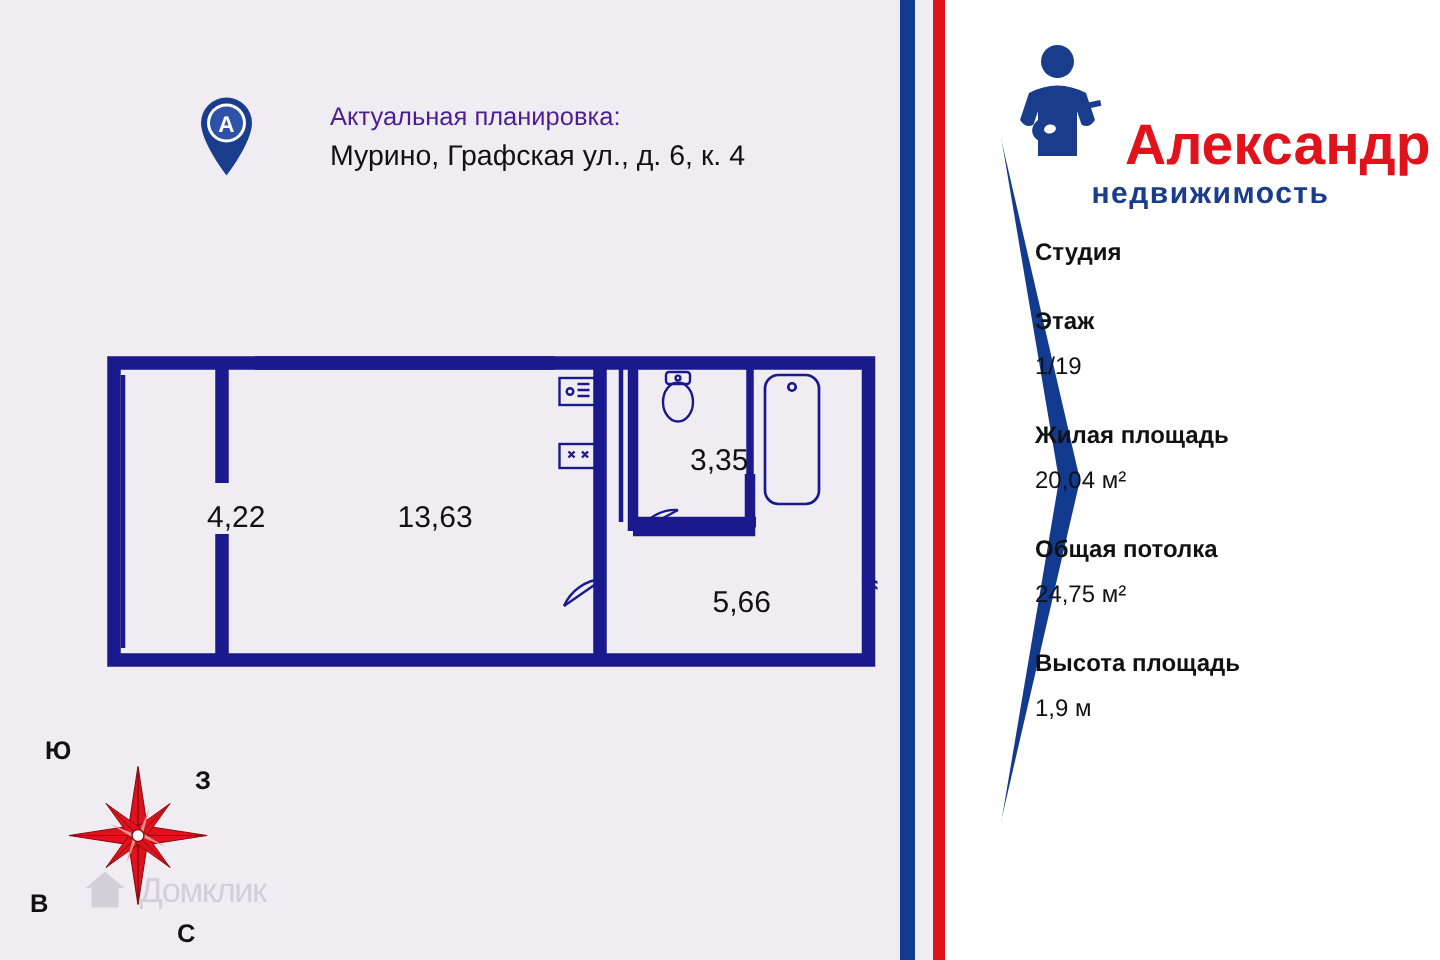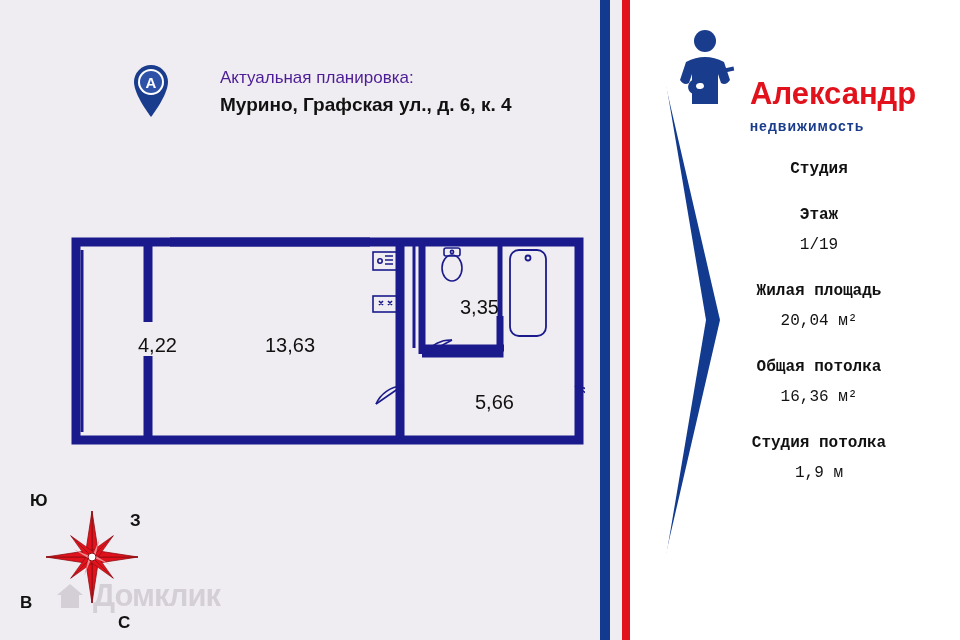--- a/index.html
+++ b/index.html
@@ -40,72 +40,72 @@
     position:absolute;top:0;left:30px;width:130px;height:640px;
     background:#ffffff;
     clip-path:polygon(0 0,22px 0,76px 50%,22px 100%,0 100%);
   }
 
   
   .logo{position:absolute;top:28px;left:672px;width:270px;height:115px;}
   .logo .guitarman{position:absolute;left:0;top:0;width:70px;height:90px;}
   .logo .brand{
     position:absolute;left:78px;top:48px;
-    font-size:31px;font-weight:bold;color:#e1121b;letter-spacing:0px;
+    font-size:38px;font-weight:bold;color:#e1121b;letter-spacing:0px;
     white-space:nowrap;
   }
   .logo .sub{
     position:absolute;left:0px;top:90px;width:270px;
     text-align:center;
-    font-size:14px;font-weight:bold;color:#1a3c8c;letter-spacing:1px;
+    font-size:20px;font-weight:bold;color:#1a3c8c;letter-spacing:1px;
   }
 
   
   .info{
     position:absolute;left:690px;top:160px;width:258px;
-    text-align:center;color:#111;font-family:Liberation Mono, monospace;
+    text-align:left;color:#111;
   }
   .info .line-b{font-size:16px;font-weight:bold;margin:0;}
   .info .line-n{font-size:16px;font-weight:normal;margin:0;}
   .info .gap-lg{height:28px;}
   .info .gap-sm{height:12px;}
 
   
   .headerblock{position:absolute;left:130px;top:62px;width:470px;height:72px;}
   .pin{
     position:absolute;left:0;top:0;width:42px;height:56px;
   }
   .htext1{
     position:absolute;left:90px;top:6px;
     font-size:17px;color:#4c1d95;white-space:nowrap;
   }
   .htext2{
     position:absolute;left:90px;top:32px;
-    font-size:19px;font-weight:bold;color:#111;white-space:nowrap;
+    font-size:19px;font-weight:normal;color:#111;white-space:nowrap;
   }
 
   
   .plan{position:absolute;left:70px;top:236px;width:515px;height:210px;}
   .plan svg{display:block;}
   .plan .lbl{
     position:absolute;font-size:20px;color:#111;font-family:"Liberation Sans",sans-serif;
   }
 
   
   .compass{position:absolute;left:20px;top:485px;width:160px;height:150px;}
   .compass .c-lbl{position:absolute;font-size:17px;font-weight:bold;color:#111;}
 
   
   .watermark{
     position:absolute;left:55px;top:578px;
     display:flex;align-items:center;gap:8px;
     opacity:.5;
   }
   .watermark .wtext{
-    font-size:31px;font-weight:bold;color:#b9b3bd;letter-spacing:-1px;
+    font-size:23px;font-weight:normal;color:#b9b3bd;letter-spacing:-1px;
   }
 </style>
 </head>
 <body>
 
 <div class="page">
 
   <div class="banner">
     <div class="white"></div>
     <div class="bluewedge"></div>
@@ -134,23 +134,23 @@
     <p class="line-b">Этаж</p>
     <div class="gap-sm"></div>
     <p class="line-n">1/19</p>
     <div class="gap-lg"></div>
     <p class="line-b">Жилая площадь</p>
     <div class="gap-sm"></div>
     <p class="line-n">20,04 м²</p>
     <div class="gap-lg"></div>
     <p class="line-b">Общая потолка</p>
     <div class="gap-sm"></div>
-    <p class="line-n">16,36 м²</p>
-    <div class="gap-lg"></div>
-    <p class="line-b">Студия потолка</p>
+    <p class="line-n">24,75 м²</p>
+    <div class="gap-lg"></div>
+    <p class="line-b">Высота площадь</p>
     <div class="gap-sm"></div>
     <p class="line-n">1,9 м</p>
   </div>
 
   <div class="headerblock">
     <svg class="pin" viewBox="0 0 42 56">
       <path d="M21 55 C21 55 4 33 4 20 A17 17 0 0 1 38 20 C38 33 21 55 21 55 Z" fill="#1a3c8c"></path>
       <circle cx="21" cy="20" r="13" fill="#ffffff"></circle>
       <circle cx="21" cy="20" r="11" fill="#2d52a8"></circle>
       <text x="21" y="26" font-size="15" font-weight="bold" fill="#ffffff" text-anchor="middle" font-family="Liberation Sans, sans-serif">А</text>

